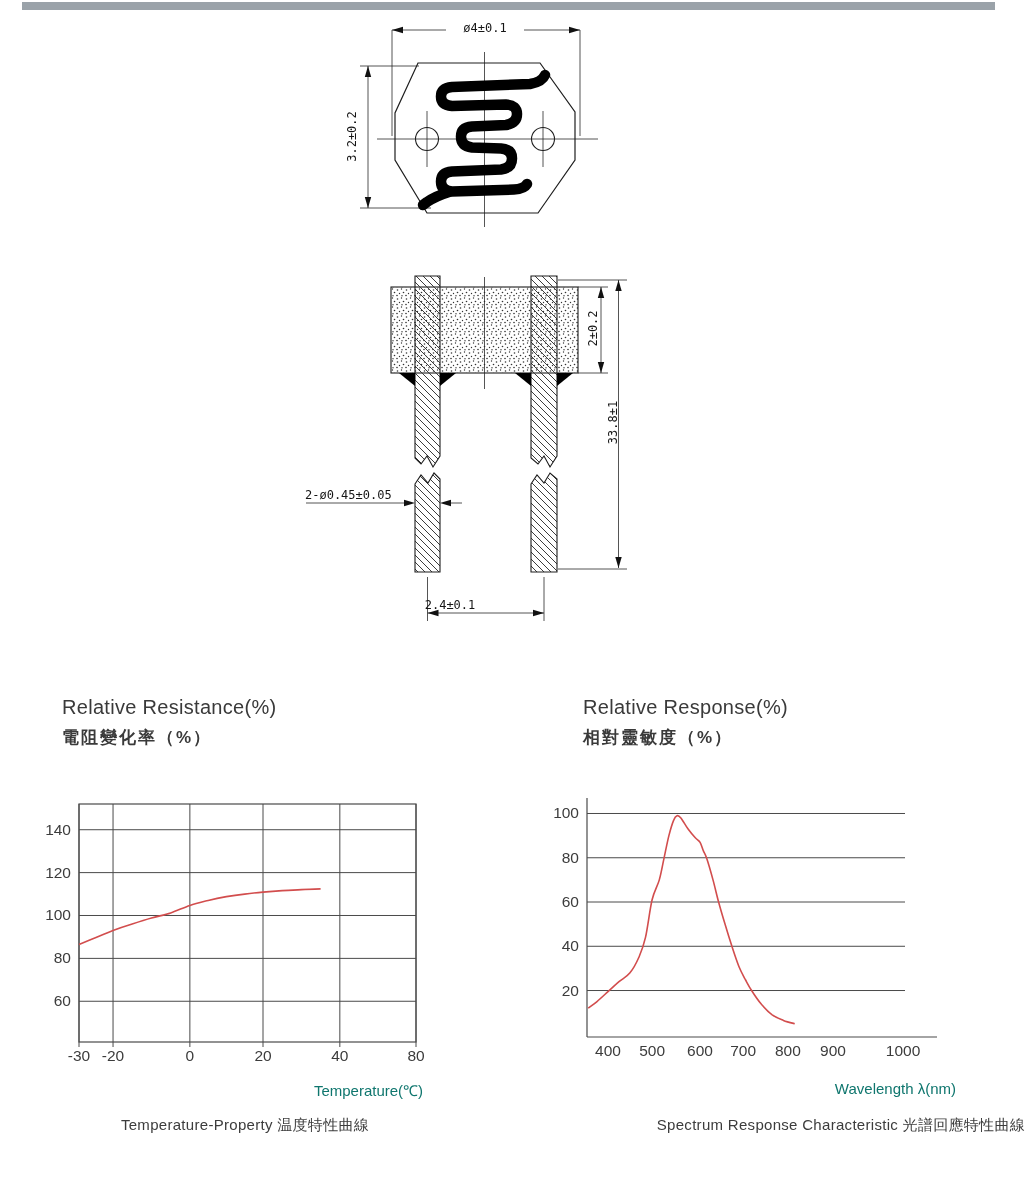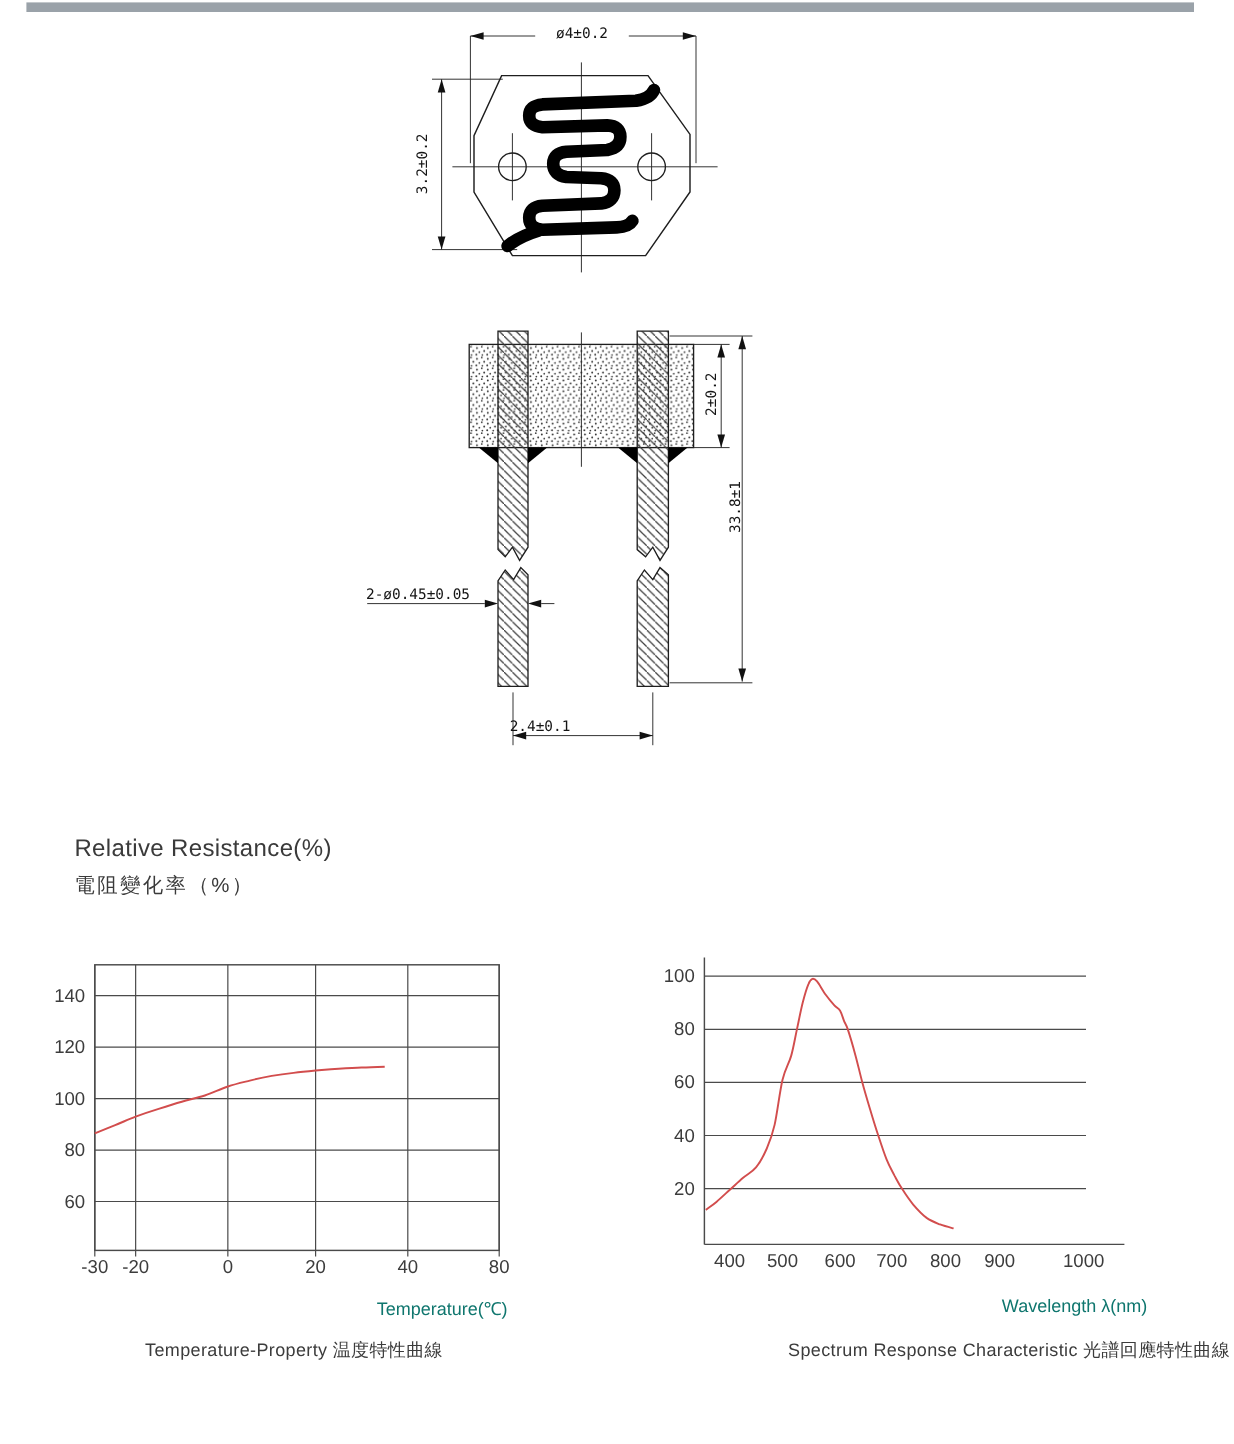--- a/index.html
+++ b/index.html
@@ -6,21 +6,21 @@
   #page{position:relative;width:1028px;height:1203px;background:#ffffff;overflow:hidden;
         font-family:"Liberation Sans",sans-serif;}
   #top-bar{position:absolute;left:22px;top:2px;width:973px;height:8px;}
   .abs{position:absolute;}
   .dim{position:absolute;font-family:"DejaVu Sans Mono",monospace;font-size:12px;color:#151515;
        white-space:nowrap;line-height:13px;}
   .dim.ctr{text-align:center;}
   .dim.rot{width:80px;text-align:center;transform:rotate(-90deg);transform-origin:center;}
   .chart-title{position:absolute;color:#3a3a3a;}
   .chart-title .en{display:block;font-size:20px;letter-spacing:0.3px;}
-  .chart-title .cjk{display:block;font-size:17px;margin-top:7px;letter-spacing:2px;}
+  .chart-title .cjk{display:block;font-size:17px;margin-top:7px;letter-spacing:2px;font-weight:bold;}
   .axis-label{position:absolute;font-size:15px;color:#0f766e;}
   .caption{position:absolute;font-size:15px;color:#3c3c3c;letter-spacing:0.3px;white-space:nowrap;}
   .chart-svg{position:absolute;}
   .chart-svg text{font-family:"Liberation Sans",sans-serif;font-size:15.5px;fill:#3c3c3c;}
 </style>
 </head>
 <body>
 
 <div id="page" style="background: rgb(255, 255, 255);">
 
@@ -117,30 +117,34 @@
       <polygon points="601,373 597.8,362 604.2,362"></polygon>
       <polygon points="618.5,280 615.3,291 621.7,291"></polygon>
       <polygon points="618.5,568 615.3,557 621.7,557"></polygon>
       <polygon points="415,503 404,499.8 404,506.2"></polygon>
       <polygon points="440,503 451,499.8 451,506.2"></polygon>
       <polygon points="427.5,613 438.5,609.8 438.5,616.2"></polygon>
       <polygon points="544,613 533,609.8 533,616.2"></polygon>
     </g>
   </svg>
 
-  <span class="dim ctr" style="left:420px;top:22px;width:130px">ø4±0.2</span>
+  <span class="dim ctr" style="left:420px;top:22px;width:130px">ø4±0.1</span>
   <span class="dim rot" style="left:312px;top:130px">3.2±0.2</span>
   <span class="dim rot" style="left:553px;top:322px">2±0.2</span>
   <span class="dim rot" style="left:573px;top:416px">33.8±1</span>
   <span class="dim" style="left:305px;top:489px">2-ø0.45±0.05</span>
   <span class="dim ctr" style="left:390px;top:599px;width:120px">2.4±0.1</span>
 
   <div class="chart-title" style="left:62px;top:696px">
     <span class="en">Relative Resistance(%)</span>
     <span class="cjk">電阻變化率（%）</span>
+  </div>
+  <div class="chart-title" style="left:583px;top:696px">
+    <span class="en">Relative Response(%)</span>
+    <span class="cjk">相對靈敏度（%）</span>
   </div>
 
   <svg id="chart-temperature-svg" class="chart-svg" style="left:30px;top:795px" width="405" height="285">
       <line x1="49" y1="206.26126126126127" x2="386" y2="206.26126126126127" stroke="#4a4a4a" stroke-width="1"></line>
       <text x="41" y="211.26126126126127" text-anchor="end">60</text>
       <line x1="49" y1="163.3783783783784" x2="386" y2="163.3783783783784" stroke="#4a4a4a" stroke-width="1"></line>
       <text x="41" y="168.3783783783784" text-anchor="end">80</text>
       <line x1="49" y1="120.49549549549549" x2="386" y2="120.49549549549549" stroke="#4a4a4a" stroke-width="1"></line>
       <text x="41" y="125.49549549549549" text-anchor="end">100</text>
       <line x1="49" y1="77.61261261261262" x2="386" y2="77.61261261261262" stroke="#4a4a4a" stroke-width="1"></line>

